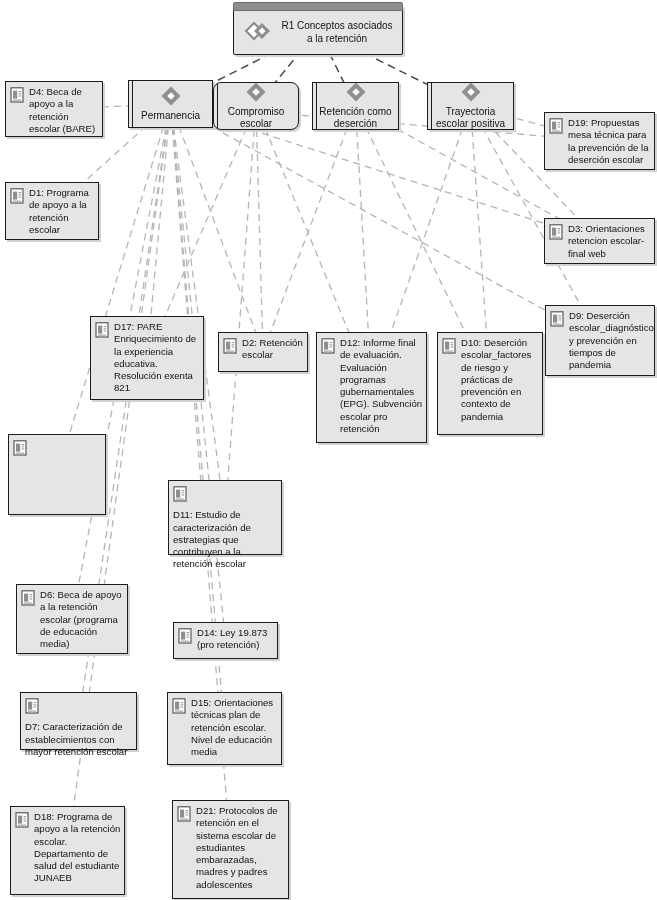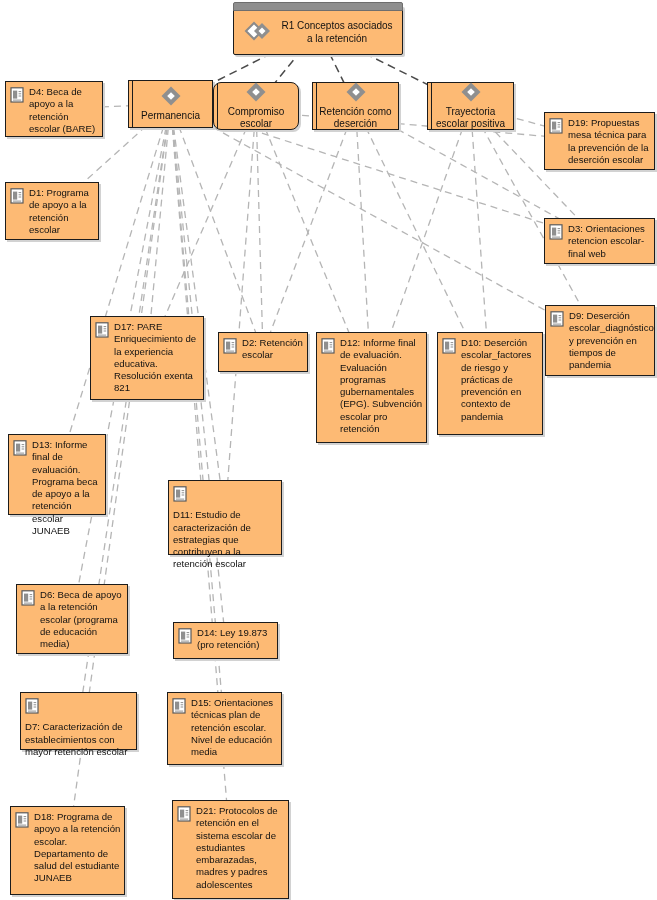--- a/index.html
+++ b/index.html
@@ -13,21 +13,21 @@
     position: relative;
     width: 657px; height: 900px;
   }
   #edges {
     position: absolute; left: 0; top: 0;
     width: 657px; height: 900px;
     z-index: 0;
   }
   .node {
     position: absolute;
-    background: #fdba74;
+    background: #e5e5e5;
     border: 1.3px solid #1c1c1c;
     box-shadow: 2px 2px 0 #d2d2d2;
     box-sizing: border-box;
     z-index: 2;
     color: #111;
   }
   
   .node.doc {
     display: flex;
     align-items: flex-start;
@@ -256,21 +256,20 @@
     </div>
     <div class="node doc" style="left: 8px; top: 434px; width: 98px; height: 81px;">
       <span class="icon"><svg width="15" height="16" viewBox="0 0 15 16">
           <rect x="1" y="0.8" width="12" height="14.2" fill="#fff" stroke="#5a5a5a" stroke-width="1.2"></rect>
           <rect x="3" y="3.6" width="4.2" height="8" fill="#8f8f8f"></rect>
           <line x1="8.6" y1="4.6" x2="11.2" y2="4.6" stroke="#8f8f8f" stroke-width="1"></line>
           <line x1="8.6" y1="6.8" x2="11.2" y2="6.8" stroke="#8f8f8f" stroke-width="1"></line>
           <line x1="8.6" y1="9" x2="11.2" y2="9" stroke="#8f8f8f" stroke-width="1"></line>
           <line x1="3" y1="13.1" x2="11.2" y2="13.1" stroke="#8f8f8f" stroke-width="1"></line>
         </svg></span>
-      <span class="label">D13: Informe final de evaluación. Programa beca de apoyo a la retención escolar JUNAEB</span>
     </div>
     <div class="node doc" style="left: 168px; top: 480px; width: 114px; height: 75px; flex-direction: column;">
       <span class="icon"><svg width="15" height="16" viewBox="0 0 15 16">
           <rect x="1" y="0.8" width="12" height="14.2" fill="#fff" stroke="#5a5a5a" stroke-width="1.2"></rect>
           <rect x="3" y="3.6" width="4.2" height="8" fill="#8f8f8f"></rect>
           <line x1="8.6" y1="4.6" x2="11.2" y2="4.6" stroke="#8f8f8f" stroke-width="1"></line>
           <line x1="8.6" y1="6.8" x2="11.2" y2="6.8" stroke="#8f8f8f" stroke-width="1"></line>
           <line x1="8.6" y1="9" x2="11.2" y2="9" stroke="#8f8f8f" stroke-width="1"></line>
           <line x1="3" y1="13.1" x2="11.2" y2="13.1" stroke="#8f8f8f" stroke-width="1"></line>
         </svg></span>

